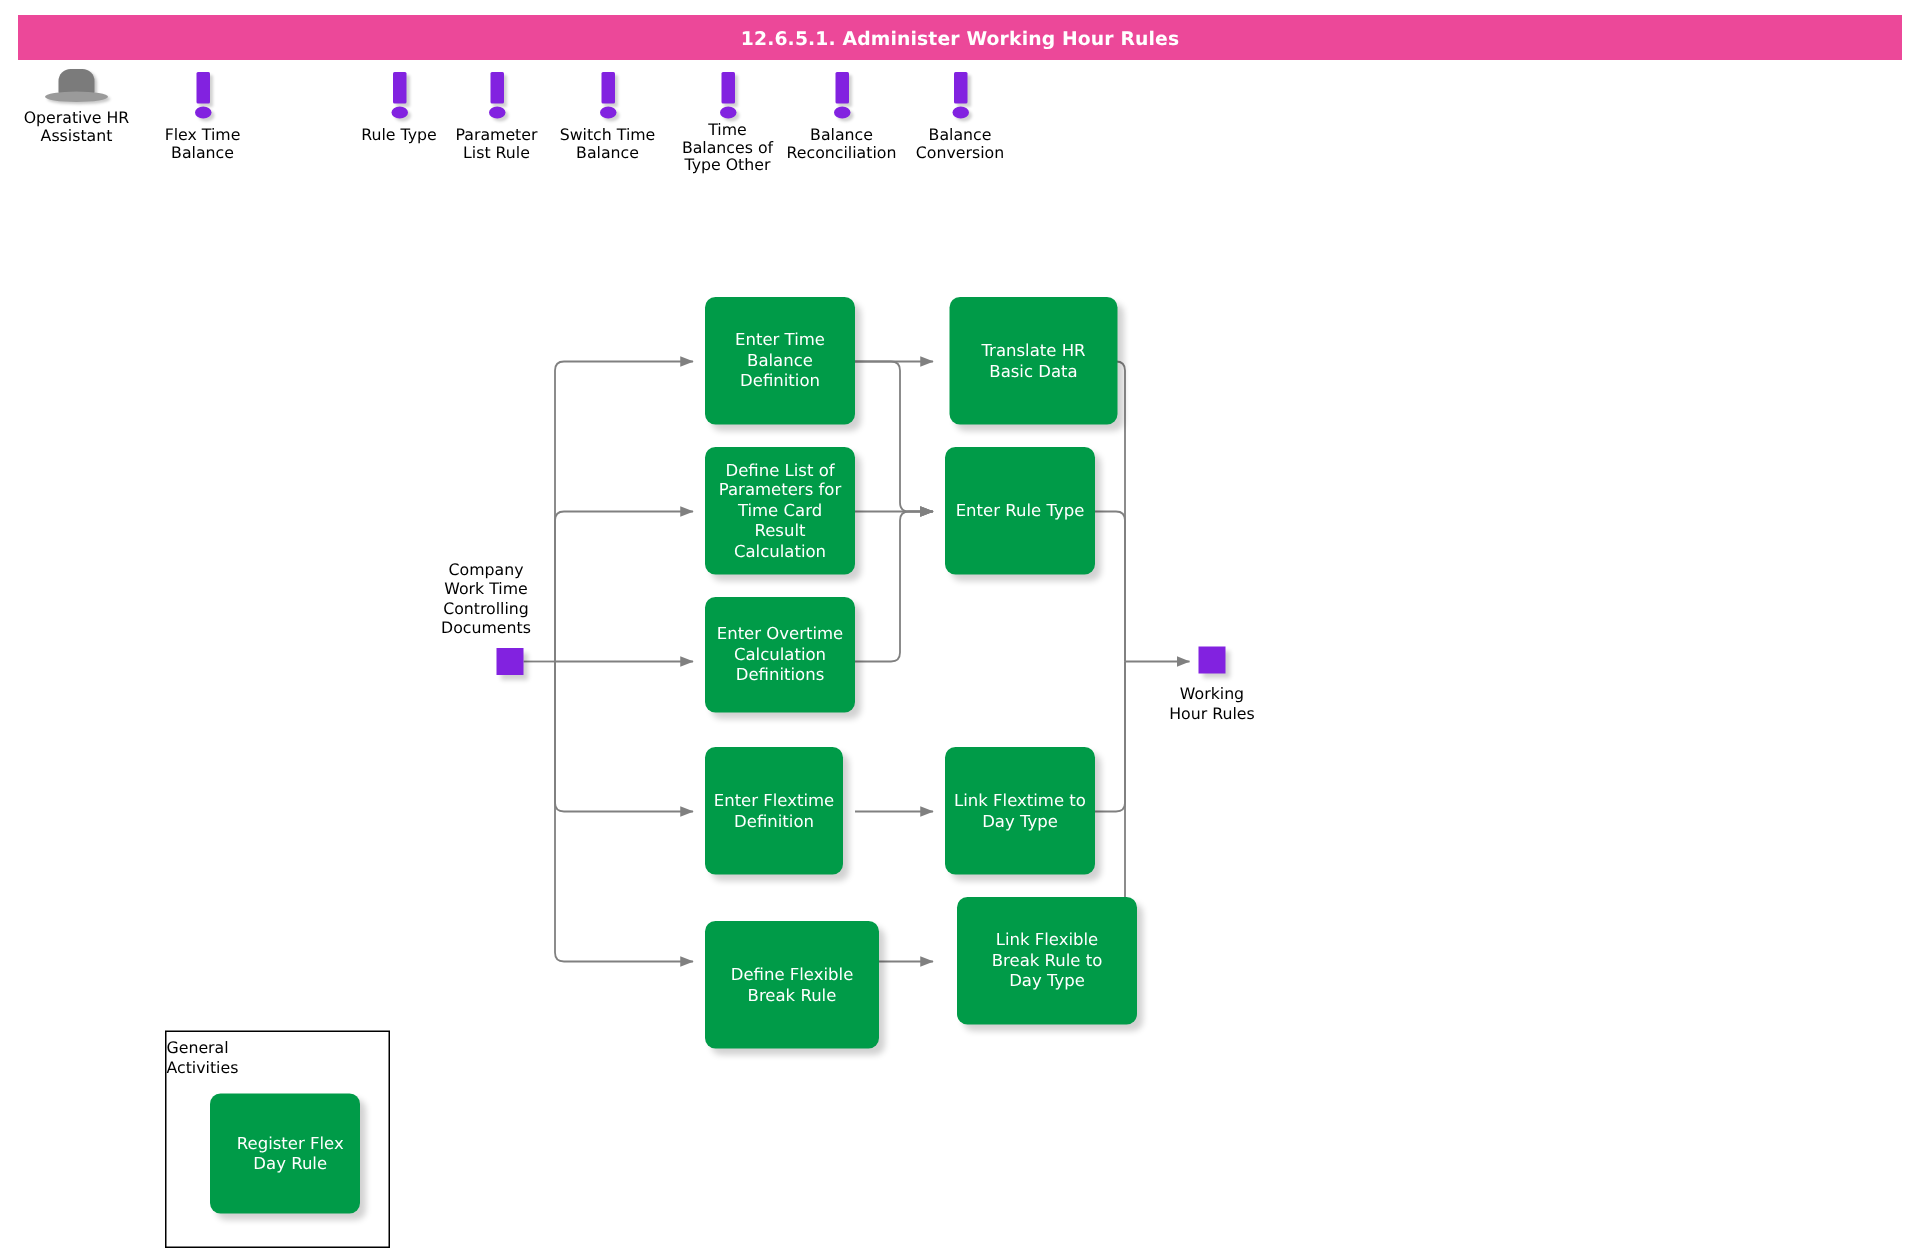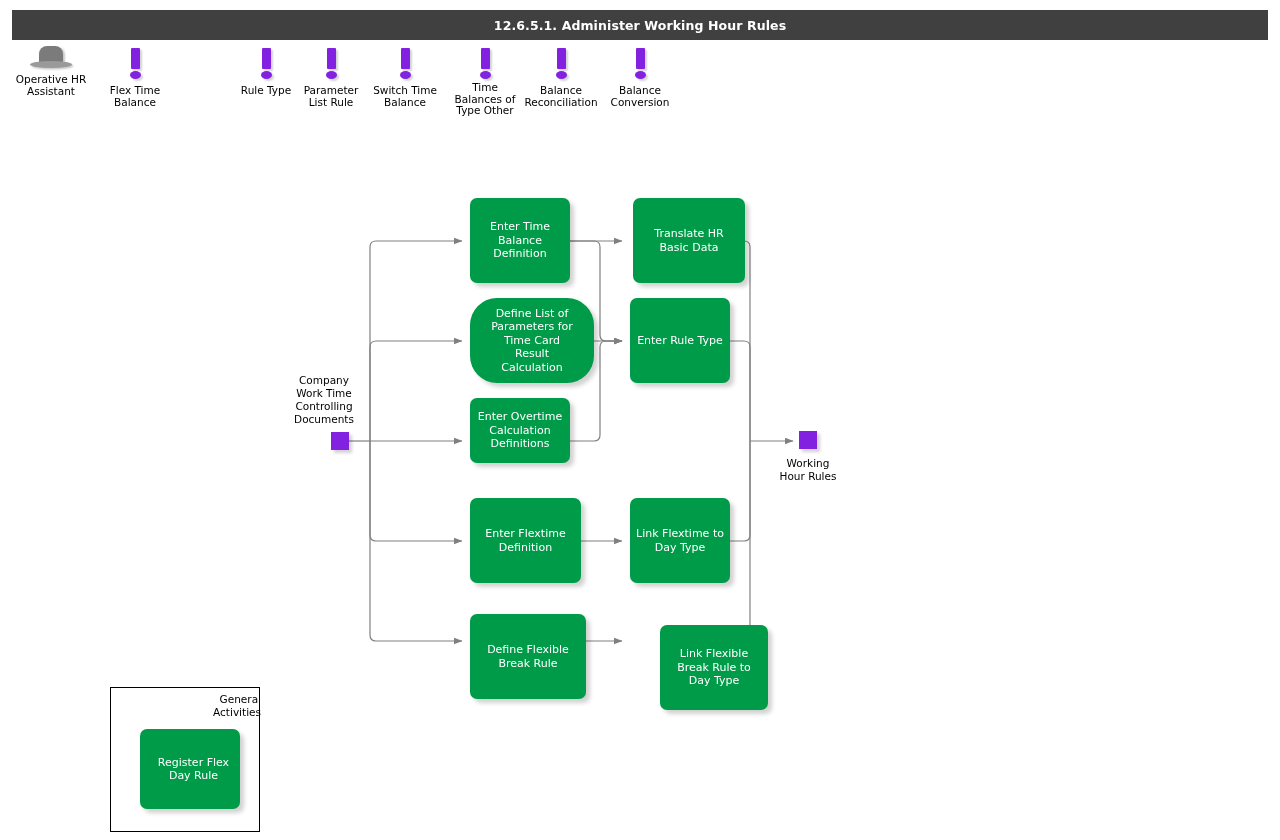--- a/index.html
+++ b/index.html
@@ -22,21 +22,21 @@
     height: 840px;
   }
 
   
   .title-bar {
     position: absolute;
     left: 12px;
     top: 10px;
     width: 1256px;
     height: 30px;
-    background: #404040;
+    background: #ec4899;
     color: #ffffff;
     font-size: 12.5px;
     font-weight: bold;
     display: flex;
     align-items: center;
     justify-content: center;
     letter-spacing: 0.1px;
   }
 
   
@@ -164,21 +164,21 @@
     height: 145px;
     border: 1px solid #000000;
     background: #ffffff;
     box-sizing: border-box;
   }
   .gen-title {
     position: absolute;
     left: 0;
     top: 5px;
     width: 150px;
-    text-align: right;
+    text-align: left;
     font-size: 10.5px;
     line-height: 13px;
     color: #000000;
     white-space: pre-line;
   }
 
   
   #wires {
     position: absolute;
     left: 0; top: 0;
@@ -311,45 +311,45 @@
   <div class="dataobj-label" style="left:274px; top:374px; width:100px;">Company
 Work Time
 Controlling
 Documents</div>
   <div class="dataobj" style="left:331px; top:432px;"></div>
 
   <div class="fbox" style="left:470px; top:198px; width:100px; height:85px;">Enter Time
 Balance
 Definition</div>
 
-  <div class="fbox" style="left:470px; top:298px; width:124px; height:85px;border-radius:27px;">Define List of
+  <div class="fbox" style="left:470px; top:298px; width:100px; height:85px;">Define List of
 Parameters for
 Time Card
 Result
 Calculation</div>
 
-  <div class="fbox" style="left:470px; top:398px; width:100px; height:65px;">Enter Overtime
+  <div class="fbox" style="left:470px; top:398px; width:100px; height:77px;">Enter Overtime
 Calculation
 Definitions</div>
 
-  <div class="fbox" style="left:470px; top:498px; width:111px; height:85px;">Enter Flextime
+  <div class="fbox" style="left:470px; top:498px; width:92px; height:85px;">Enter Flextime
 Definition</div>
 
   <div class="fbox" style="left:470px; top:614px; width:116px; height:85px;">Define Flexible
 Break Rule</div>
 
   <div class="fbox" style="left:633px; top:198px; width:112px; height:85px;">Translate HR
 Basic Data</div>
 
   <div class="fbox" style="left:630px; top:298px; width:100px; height:85px;">Enter Rule Type</div>
 
   <div class="fbox" style="left:630px; top:498px; width:100px; height:85px;">Link Flextime to
 Day Type</div>
 
-  <div class="fbox" style="left:660px; top:598px; width:108px; height:85px;margin-top:27px;">Link Flexible
+  <div class="fbox" style="left:638px; top:598px; width:120px; height:85px;">Link Flexible
 Break Rule to
 Day Type</div>
 
   <div class="dataobj" style="left:799px; top:431px;"></div>
   <div class="dataobj-label" style="left:758px; top:457px; width:100px;">Working
 Hour Rules</div>
 
   <div class="gen-panel">
     <div class="gen-title">General
 Activities</div>

